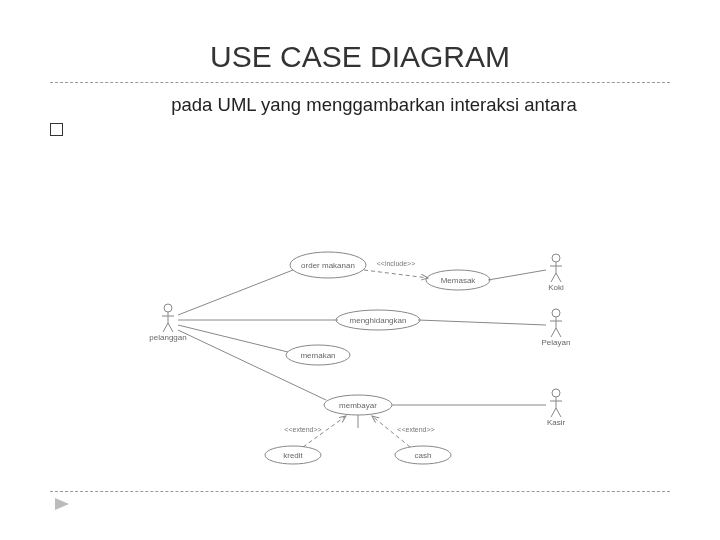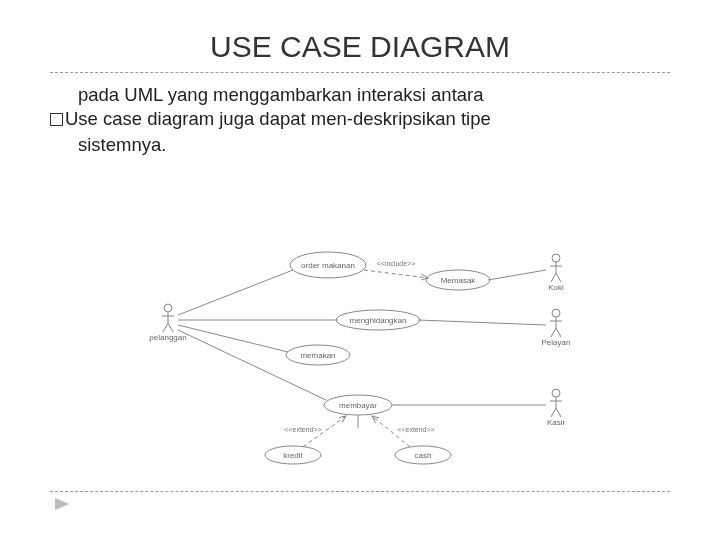--- a/index.html
+++ b/index.html
@@ -5,21 +5,21 @@
   * { box-sizing: border-box; margin: 0; padding: 0; }
   body {
     width: 720px;
     height: 540px;
     background: #fff;
     font-family: Arial, Helvetica, sans-serif;
     position: relative;
     overflow: hidden;
   }
   .slide {
-    padding: 30px 50px 20px 50px;
+    padding: 40px 50px 20px 50px;
   }
   .title {
     font-size: 30px;
     font-weight: 400;
     text-align: center;
     color: #333;
     margin-bottom: 8px;
   }
   .divider {
     border: none;
@@ -36,21 +36,21 @@
   }
   .bullet-mark {
     display: inline-block;
     width: 13px;
     height: 13px;
     border: 1.5px solid #333;
     vertical-align: -1px;
     margin-right: 2px;
   }
   .bold { font-weight: 700; }
-  .indent { padding-left: 28px; }
+  .indent { padding-left: 28px; text-align: center; }
   .diagram-wrap {
     position: absolute;
     left: 148px;
     top: 250px;
     width: 430px;
     height: 220px;
   }
   .diagram-wrap svg { width: 100%; height: 100%; }
   .corner-arrow {
     position: absolute;
@@ -70,23 +70,22 @@
 </style>
 </head>
 <body>
 
 <div class="slide">
   <h1 class="title">USE CASE DIAGRAM</h1>
   <hr class="divider">
   <div class="content">
     <div class="indent">pada UML yang menggambarkan interaksi antara</div>
     <div class="bullet-item">
-      <span class="bullet-mark"></span><span>Use case diagram juga dapat men-deskripsikan tipe</span>
+      <span class="bullet-mark"></span>
     </div>
-    <div class="indent">sistemnya.</div>
   </div>
 </div>
 
 <div class="diagram-wrap">
 <svg viewBox="0 0 430 220">
   <defs>
     <g id="actor">
       <circle cx="0" cy="-12" r="4" fill="none" stroke="#888" stroke-width="1"></circle>
       <line x1="0" y1="-8" x2="0" y2="3" stroke="#888" stroke-width="1"></line>
       <line x1="-6" y1="-4" x2="6" y2="-4" stroke="#888" stroke-width="1"></line>

